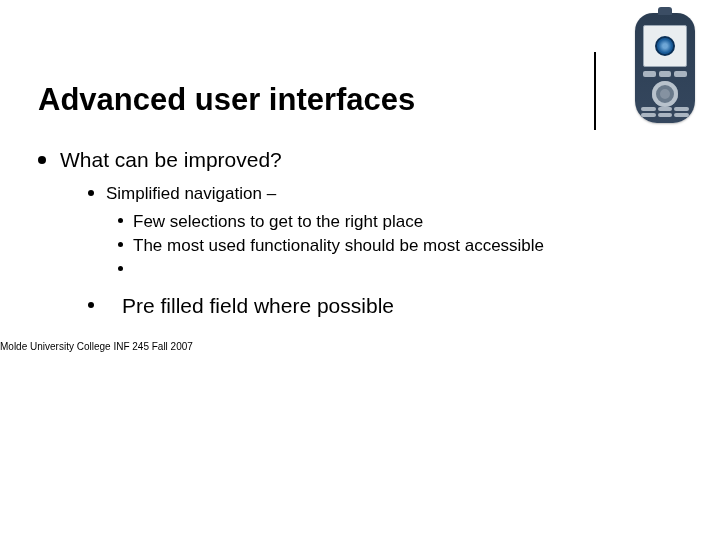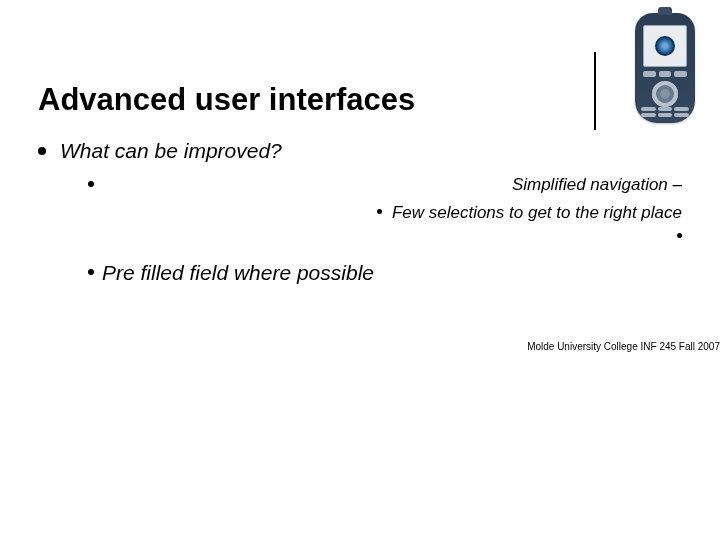--- a/index.html
+++ b/index.html
@@ -11,42 +11,42 @@
     .phone-body { width: 60px; height: 110px; background: linear-gradient(180deg,#2b3d52 0%, #35475e 100%); border-radius: 18px 18px 22px 22px; position: relative; box-shadow: 0 1px 2px rgba(0,0,0,.25); }
     .phone-top { position: absolute; top: -6px; left: 50%; transform: translateX(-50%); width: 14px; height: 8px; background: #3b4d64; border-radius: 3px 3px 0 0; }
     .phone-screen { position: absolute; top: 12px; left: 8px; right: 8px; height: 42px; background: #e9edf0; border: 1px solid #9aa7b4; border-radius: 2px; display: flex; align-items: center; justify-content: center; }
     .phone-logo { width: 20px; height: 20px; border-radius: 50%; border: 2px solid #0a2f56; background: radial-gradient(circle at 50% 50%, #6ea6d6 20%, #1a5c9a 60%); position: relative; }
     .phone-menu { position: absolute; top: 58px; left: 8px; right: 8px; height: 6px; display: flex; gap: 3px; }
     .phone-menu div { flex: 1; height: 6px; background: #a9b4c0; border-radius: 2px; }
     .phone-nav { position: absolute; top: 68px; left: 50%; transform: translateX(-50%); width: 26px; height: 26px; background: #8592a1; border-radius: 50%; box-shadow: inset 0 0 0 4px #b8c2cc, inset 0 0 0 8px #6a7a8b; }
     .phone-keys { position: absolute; bottom: 6px; left: 6px; right: 6px; display: grid; grid-template-columns: repeat(3,1fr); gap: 2px; }
     .phone-keys div { height: 4px; background: #aab5c1; border-radius: 2px; }
 
-    .content { position: absolute; top: 139px; left: 38px; right: 38px; font-style: italic; }
+    .content { position: absolute; top: 148px; left: 38px; right: 38px; }
     ul { list-style: none; }
     .bullet { width: 8px; height: 8px; background: #000; border-radius: 50%; display: inline-block; flex-shrink: 0; }
     .bullet.sm { width: 6px; height: 6px; }
     .bullet.xs { width: 5px; height: 5px; }
 
     .lvl1 > li { display: flex; align-items: flex-start; gap: 14px; font-size: 21px; margin-bottom: 14px; }
     .lvl1 > li > .bullet { margin-top: 8px; }
 
     .lvl2 { margin-top: 12px; }
-    .lvl2 > li { display: flex; align-items: flex-start; gap: 12px; font-size: 17px; margin-bottom: 6px; padding-left: 28px; text-align: right; }
+    .lvl2 > li { display: flex; align-items: flex-start; gap: 12px; font-size: 17px; margin-bottom: 6px; padding-left: 28px; }
     .lvl2 > li > .bullet { margin-top: 6px; }
 
     .lvl2b { margin-top: 22px; }
-    .lvl2b > li { display: flex; align-items: flex-start; gap: 8px; font-size: 21px; line-height: 1.28; margin-bottom: 4px; padding-left: 28px; }
+    .lvl2b > li { display: flex; align-items: flex-start; gap: 28px; font-size: 21px; line-height: 1.28; margin-bottom: 4px; padding-left: 28px; }
     .lvl2b > li > .bullet { margin-top: 9px; }
 
     .lvl3 { margin-top: 6px; margin-bottom: 4px; }
-    .lvl3 > li { display: flex; align-items: flex-start; gap: 10px; font-size: 17px; line-height: 1.4; padding-left: 58px; justify-content: flex-end; }
+    .lvl3 > li { display: flex; align-items: flex-start; gap: 10px; font-size: 17px; line-height: 1.4; padding-left: 58px; }
     .lvl3 > li > .bullet { margin-top: 8px; }
 
-    .footer { position: absolute; bottom: 26px; left: 0; right: 0; text-align: right; font-size: 10px; line-height: 1.3; color: #000; }
+    .footer { position: absolute; bottom: 26px; left: 0; right: 0; text-align: left; font-size: 10px; line-height: 1.3; color: #000; }
   </style>
 </head>
 <body>
 
 <div class="slide">
   <div class="title">Advanced user interfaces</div>
   <div class="divider"></div>
 
   <div class="phone">
     <div class="phone-body">
@@ -85,20 +85,24 @@
               </div>
             </li>
           </ul>
           <ul class="lvl3">
             <li>
                 <span class="bullet xs"></span>
                 <span>Few selections to get to the right place</span>
               </li>
             <li>
                 <span class="bullet xs"></span>
+                <span>The most used functionality should be most accessible</span>
+              </li>
+            <li>
+                <span class="bullet xs"></span>
               </li>
           </ul>
           <ul class="lvl2b">
             <li>
                 <span class="bullet sm"></span>
                 <span>Pre filled field where possible</span>
               </li>
           </ul>
         </div>
       </li>

